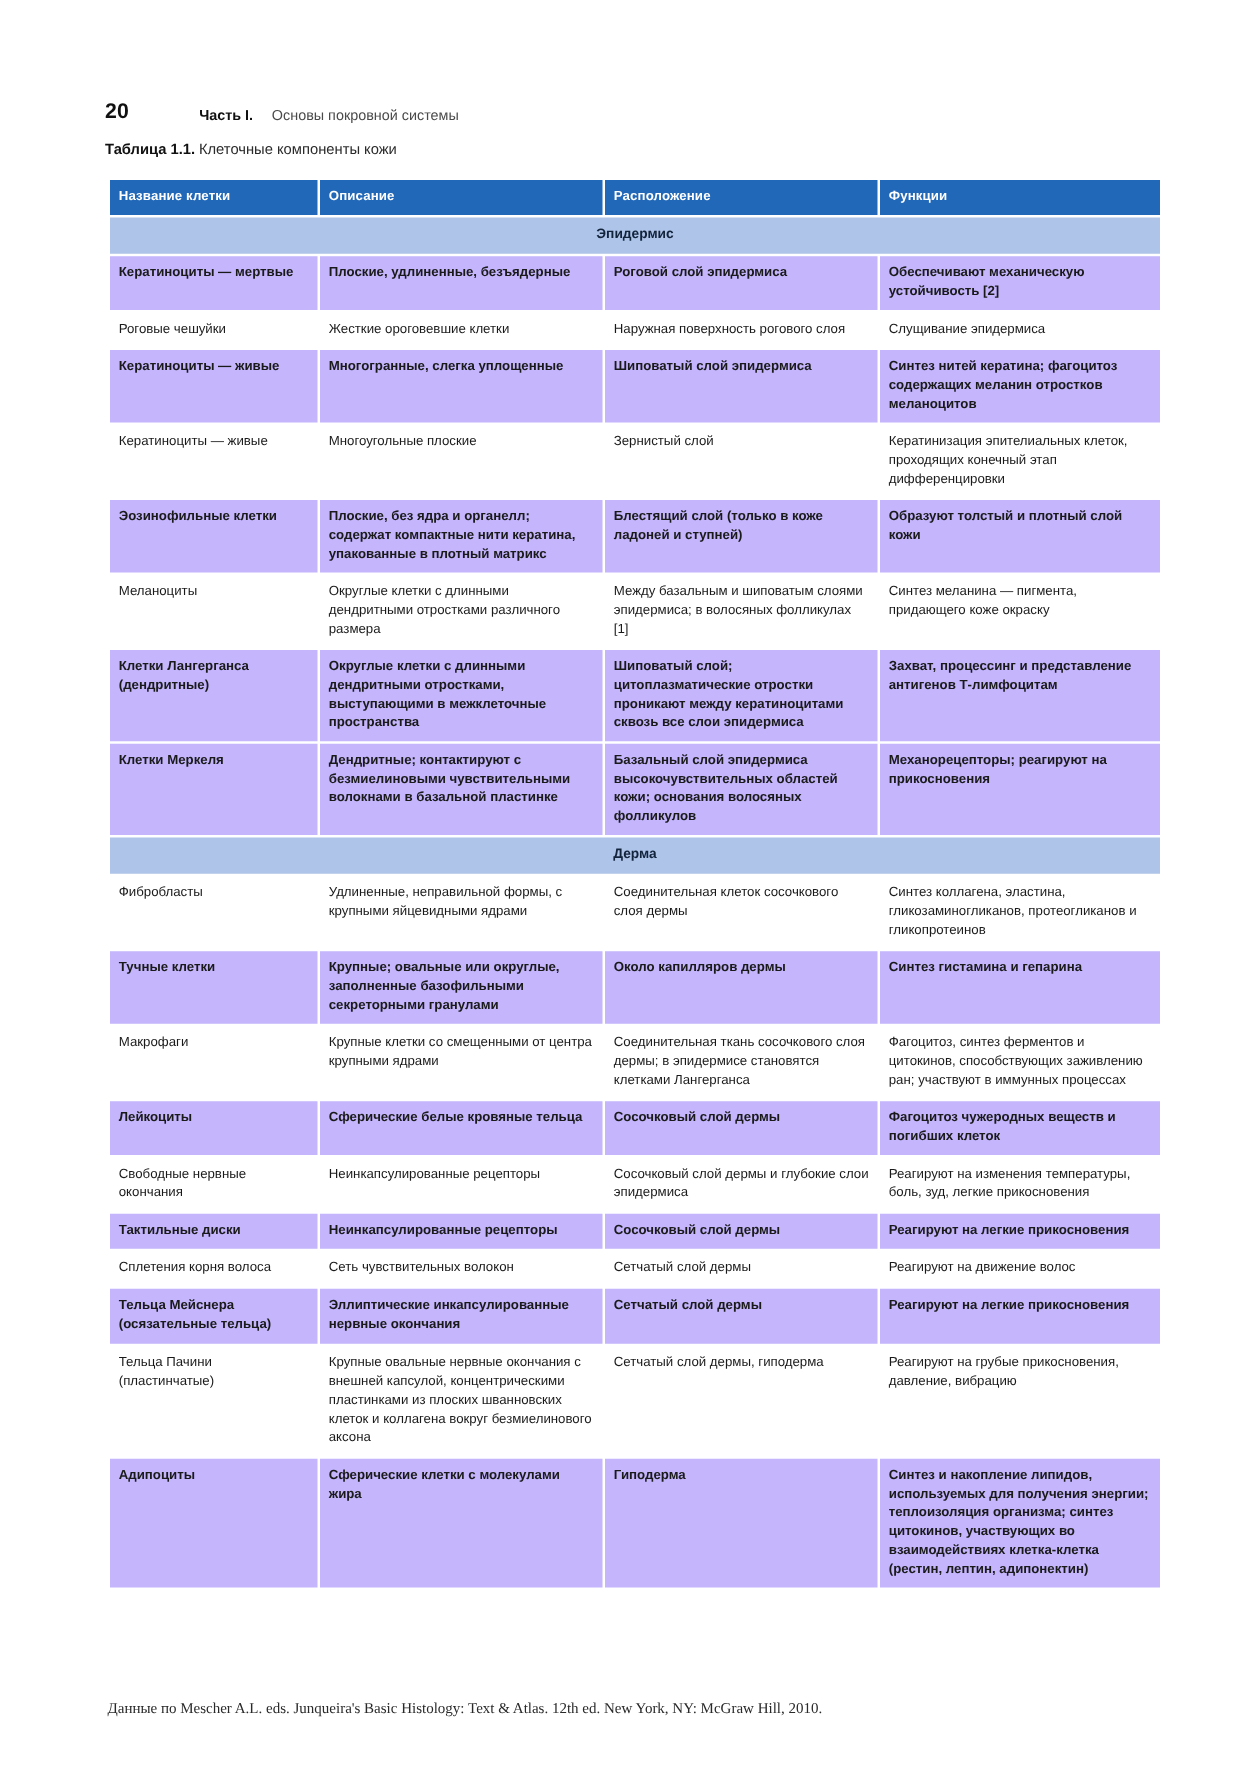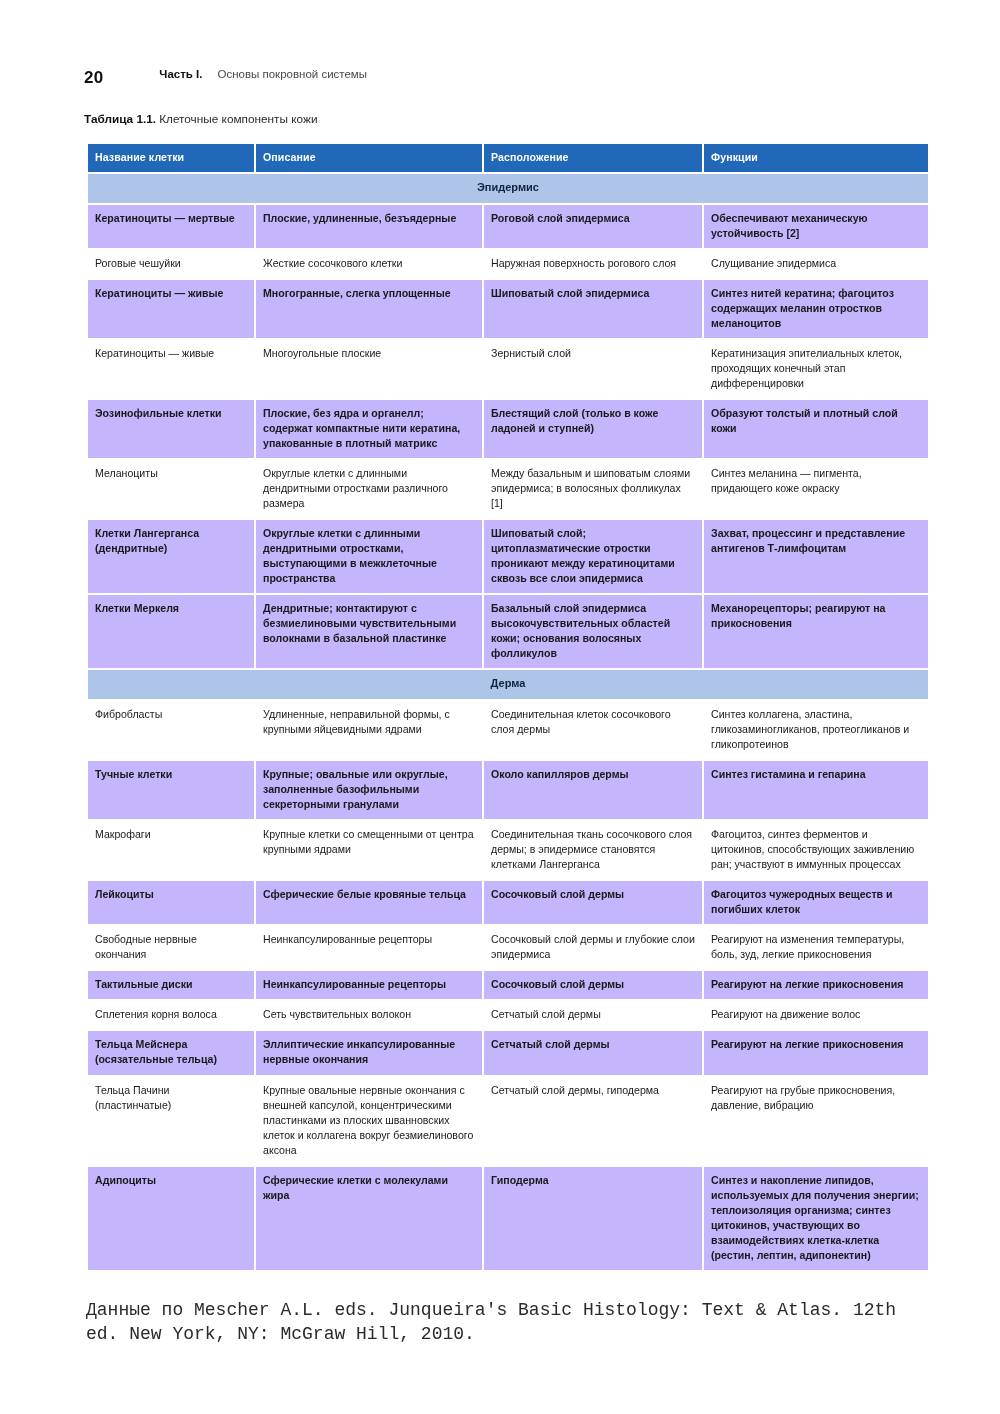--- a/index.html
+++ b/index.html
@@ -19,23 +19,23 @@
     position: absolute;
     left: 0; top: 0;
     width: 1000px;
     height: 1414px;
   }
 
   
   .runhead {
     position: absolute;
     left: 84px;
-    top: 68px;
+    top: 79px;
     display: flex;
-    align-items: flex-start;
+    align-items: flex-end;
     white-space: nowrap;
   }
   .runhead .folio {
     font-size: 17px;
     font-weight: bold;
     color: #111;
     letter-spacing: .2px;
   }
   .runhead .parts {
     margin-left: 56px;
@@ -113,24 +113,24 @@
 
   tr.shade td { background: #c4b5fd; font-weight: bold; }
   tr.plain td { background: #ffffff; }
 
   td.empty { font-size: 0; }
 
   
   .srcnote {
     position: absolute;
     left: 86px;
-    top: 1298px;
+    top: 1358px;
     width: 850px;
-    font-family: Liberation Mono, monospace;
-    font-size: 18px;
+    font-family: Liberation Serif, serif;
+    font-size: 12px;
     color: #2a2a2a;
     line-height: 1.35;
   }
 </style>
 </head>
 <body>
 
 <div class="page">
 
   <div class="runhead">
@@ -166,21 +166,21 @@
       </tr>
 
       <tr class="shade">
         <td>Кератиноциты — мертвые</td>
         <td>Плоские, удлиненные, безъядерные</td>
         <td>Роговой слой эпидермиса</td>
         <td>Обеспечивают механическую устойчивость [2]</td>
       </tr>
       <tr class="plain">
         <td>Роговые чешуйки</td>
-        <td>Жесткие сосочкового клетки</td>
+        <td>Жесткие ороговевшие клетки</td>
         <td>Наружная поверхность рогового слоя</td>
         <td>Слущивание эпидермиса</td>
       </tr>
       <tr class="shade">
         <td>Кератиноциты — живые</td>
         <td>Многогранные, слегка уплощенные</td>
         <td>Шиповатый слой эпидермиса</td>
         <td>Синтез нитей кератина; фагоцитоз содержащих меланин отростков меланоцитов</td>
       </tr>
       <tr class="plain">

